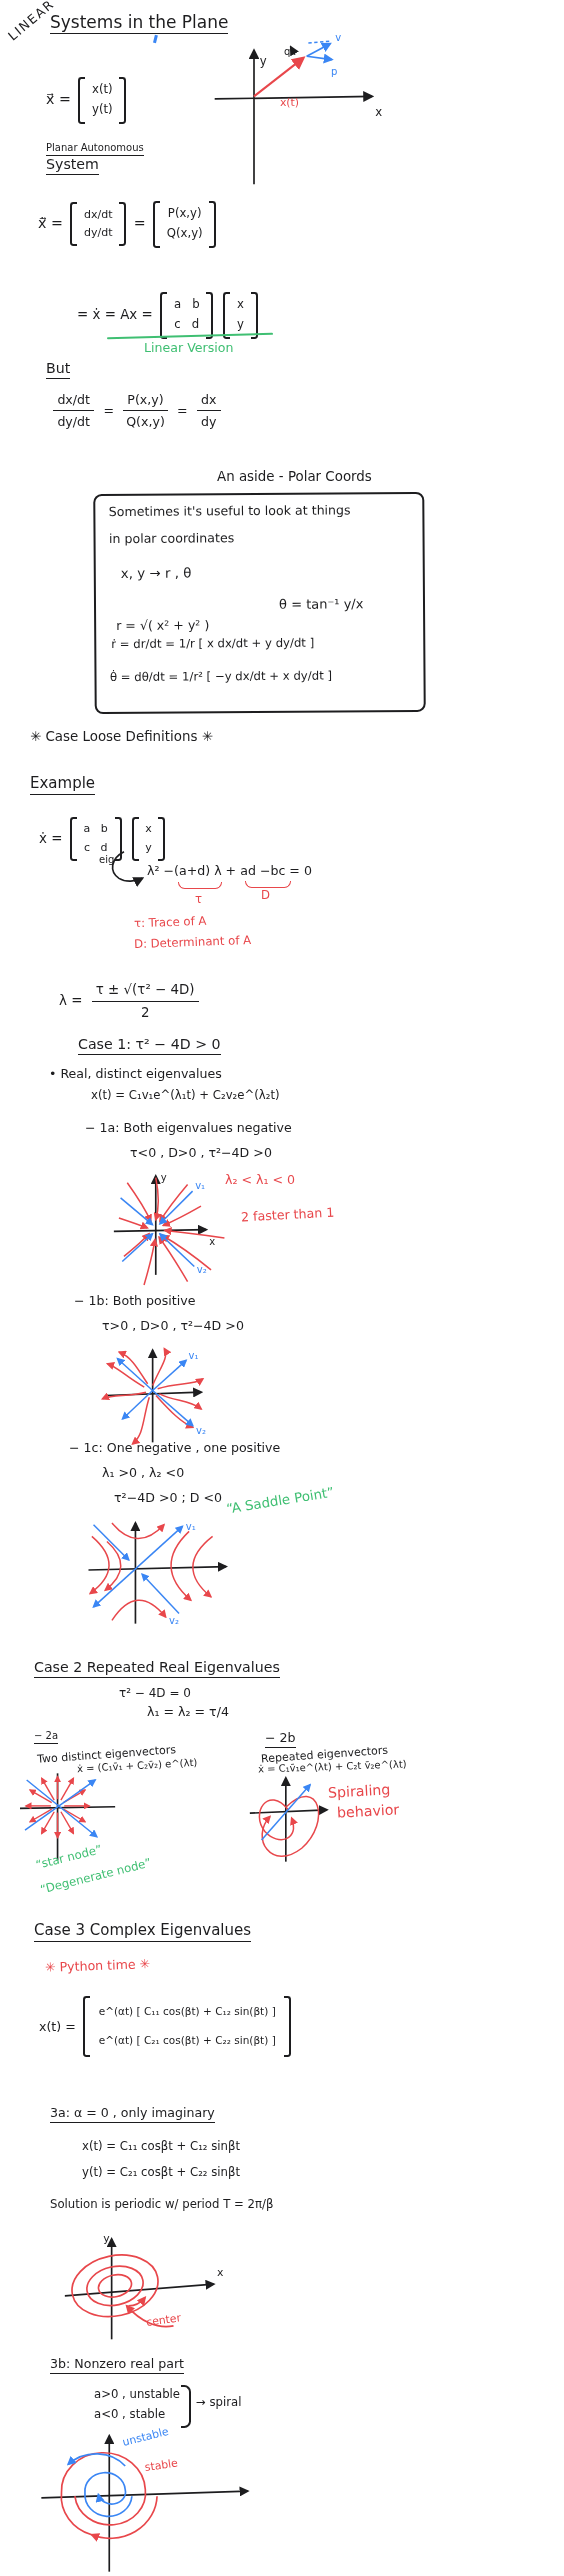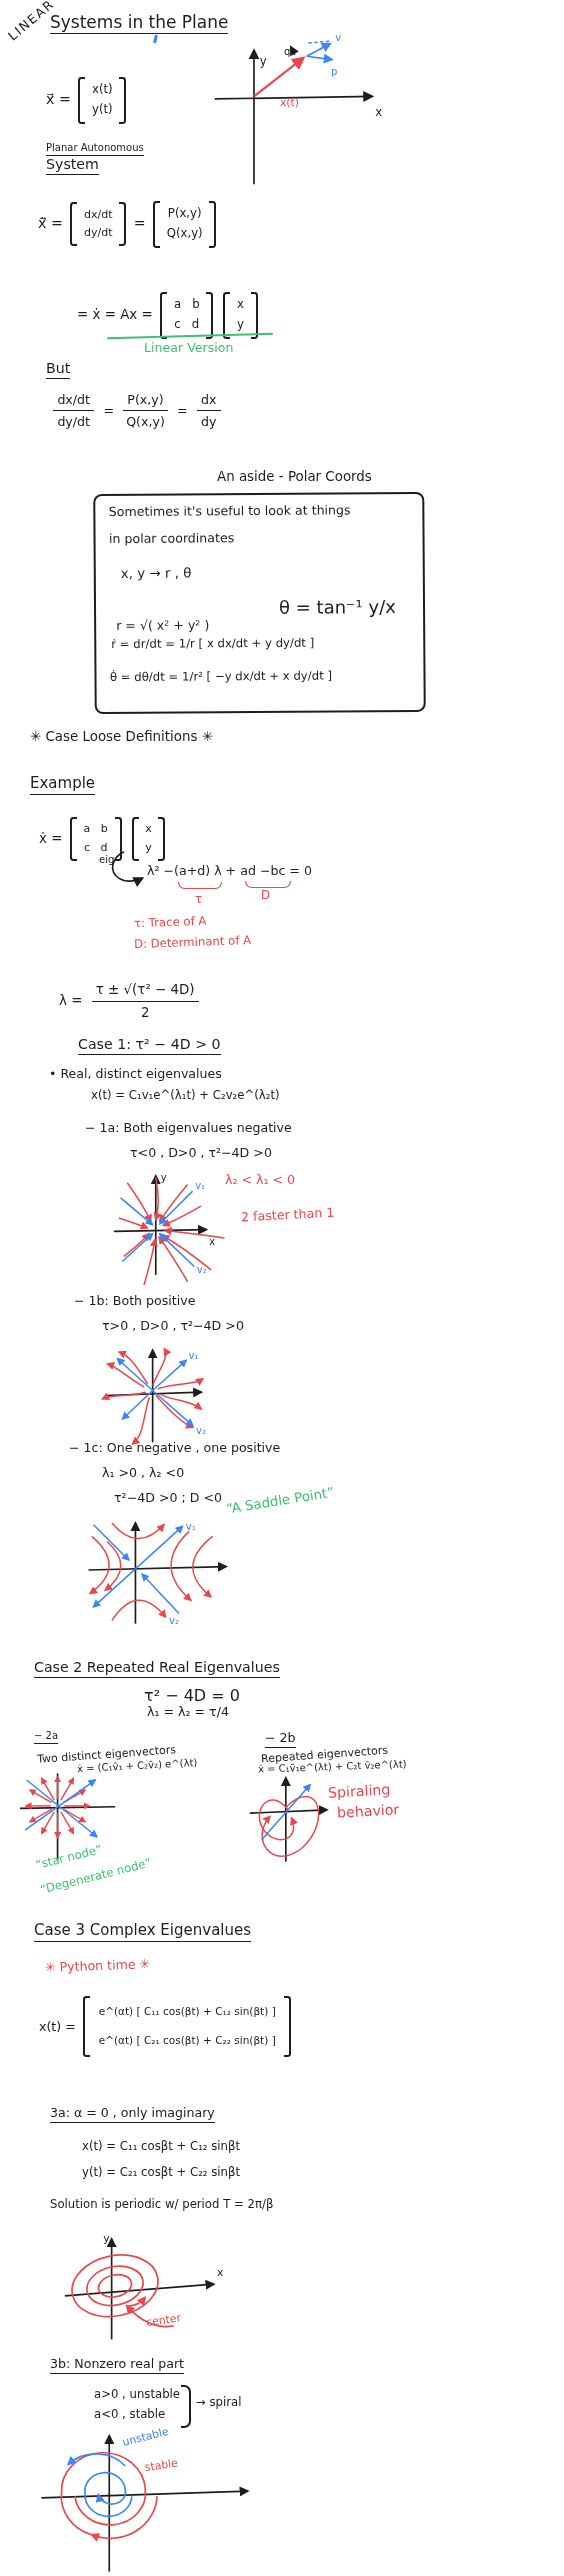--- a/index.html
+++ b/index.html
@@ -132,21 +132,21 @@
         <span class="den">dy</span>
       </span>
   </div>
 
   <div class="abs" style="left:197px;top:469px;font-size:13.4px;margin-left:20px;">An  aside - Polar Coords</div>
   <div class="asidebox" style="left:94px;top:493px;width:327px;height:216px;transform:rotate(-0.4deg);">
     <div class="abs" style="left:13.4px;top:8.4px;font-size:12.6px;">Sometimes it's useful to look at things</div>
     <div class="abs" style="left:13.4px;top:35px;font-size:12.6px;">in polar coordinates</div>
     <div class="abs" style="left:25px;top:70px;font-size:13.4px;">x, y  →  r , θ</div>
     <div class="abs" style="left:20px;top:102px;font-size:12.6px;margin-top:20px;">r = √( x² + y² )</div>
-    <div class="abs" style="left:183px;top:102px;font-size:18px;text-align:right;">θ = tan⁻¹ y/x</div>
+    <div class="abs" style="left:183px;top:102px;font-size:13px;text-align:right;">θ = tan⁻¹ y/x</div>
     <div class="abs" style="left:15px;top:141px;font-size:11.7px;">ṙ = dr/dt = 1/r [ x dx/dt + y dy/dt ]</div>
     <div class="abs" style="left:13.4px;top:174px;font-size:11.7px;">θ̇ = dθ/dt = 1/r² [ −y dx/dt + x dy/dt ]</div>
   </div>
 
   <div class="abs" style="left:30px;top:729px;font-size:13.4px;">✳ Case  Loose  Definitions ✳</div>
 
   <div class="abs" style="left:30px;top:774px;font-size:15px;"><span class="u">Example</span></div>
   <div class="abs row" style="left:39px;top:817px;font-size:13.4px;">
     <span>ẋ =</span>
     <span class="mat">
@@ -298,21 +298,21 @@
       <path d="M8 22 Q50 58 6 90" marker-end="url(#dr)"></path>
       <path d="M26 28 Q60 58 24 86" marker-end="url(#dr)"></path>
       <path d="M32 6 Q62 42 94 8" marker-end="url(#dr)"></path>
       <path d="M32 122 Q62 76 96 118" marker-end="url(#dr)"></path>
     </g>
     <text x="120" y="14" font-size="12" fill="#3a86f4">v₁</text>
     <text x="100" y="126" font-size="12" fill="#3a86f4">v₂</text>
   </svg>
 
   <div class="abs" style="left:34px;top:1659px;font-size:14.2px;"><span class="u">Case 2   Repeated  Real  Eigenvalues</span></div>
-  <div class="abs" style="left:119px;top:1686px;font-size:16px;margin-left:25px;">τ² − 4D = 0</div>
+  <div class="abs" style="left:119px;top:1686px;font-size:12px;">τ² − 4D = 0</div>
   <div class="abs" style="left:147px;top:1704px;font-size:12.6px;">λ₁ = λ₂ = τ/4</div>
 
   <div class="abs" style="left:34px;top:1730px;font-size:10px;"><span class="u">− 2a</span></div>
   <div class="abs" style="left:37px;top:1748px;font-size:11px;transform:rotate(-4deg);">Two distinct eigenvectors</div>
   <div class="abs" style="left:77px;top:1760px;font-size:10px;transform:rotate(-3deg);">ẋ = (C₁v̄₁ + C₂v̄₂) e^(λt)</div>
 
   <svg style="left:18.4px;top:1770px;" width="105" height="96" viewBox="0 0 125 115">
     <defs>
       <marker id="tk" viewBox="0 0 10 10" refX="8" refY="5" markerWidth="6" markerHeight="6" orient="auto-start-reverse">
           <path d="M0 0L10 5L0 10z" fill="#1d1d1f"></path>

